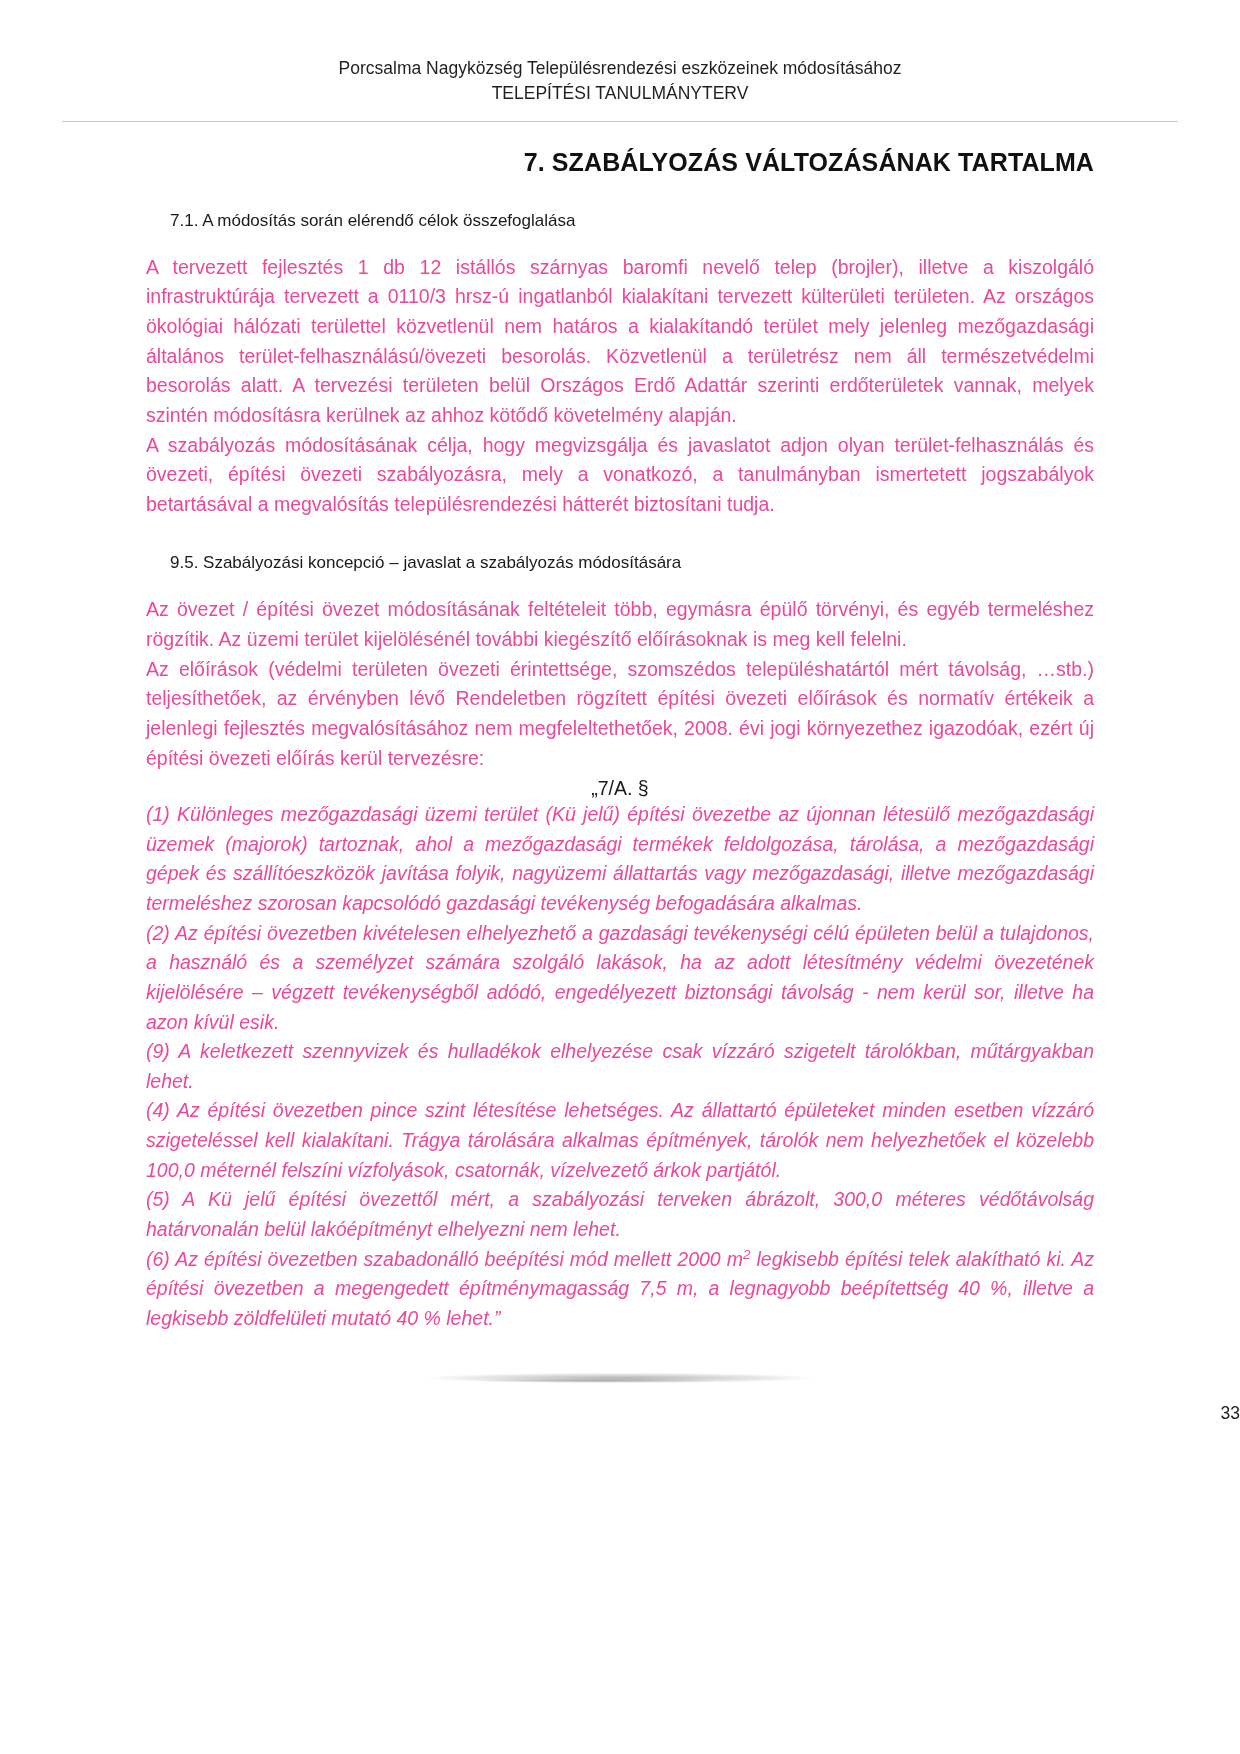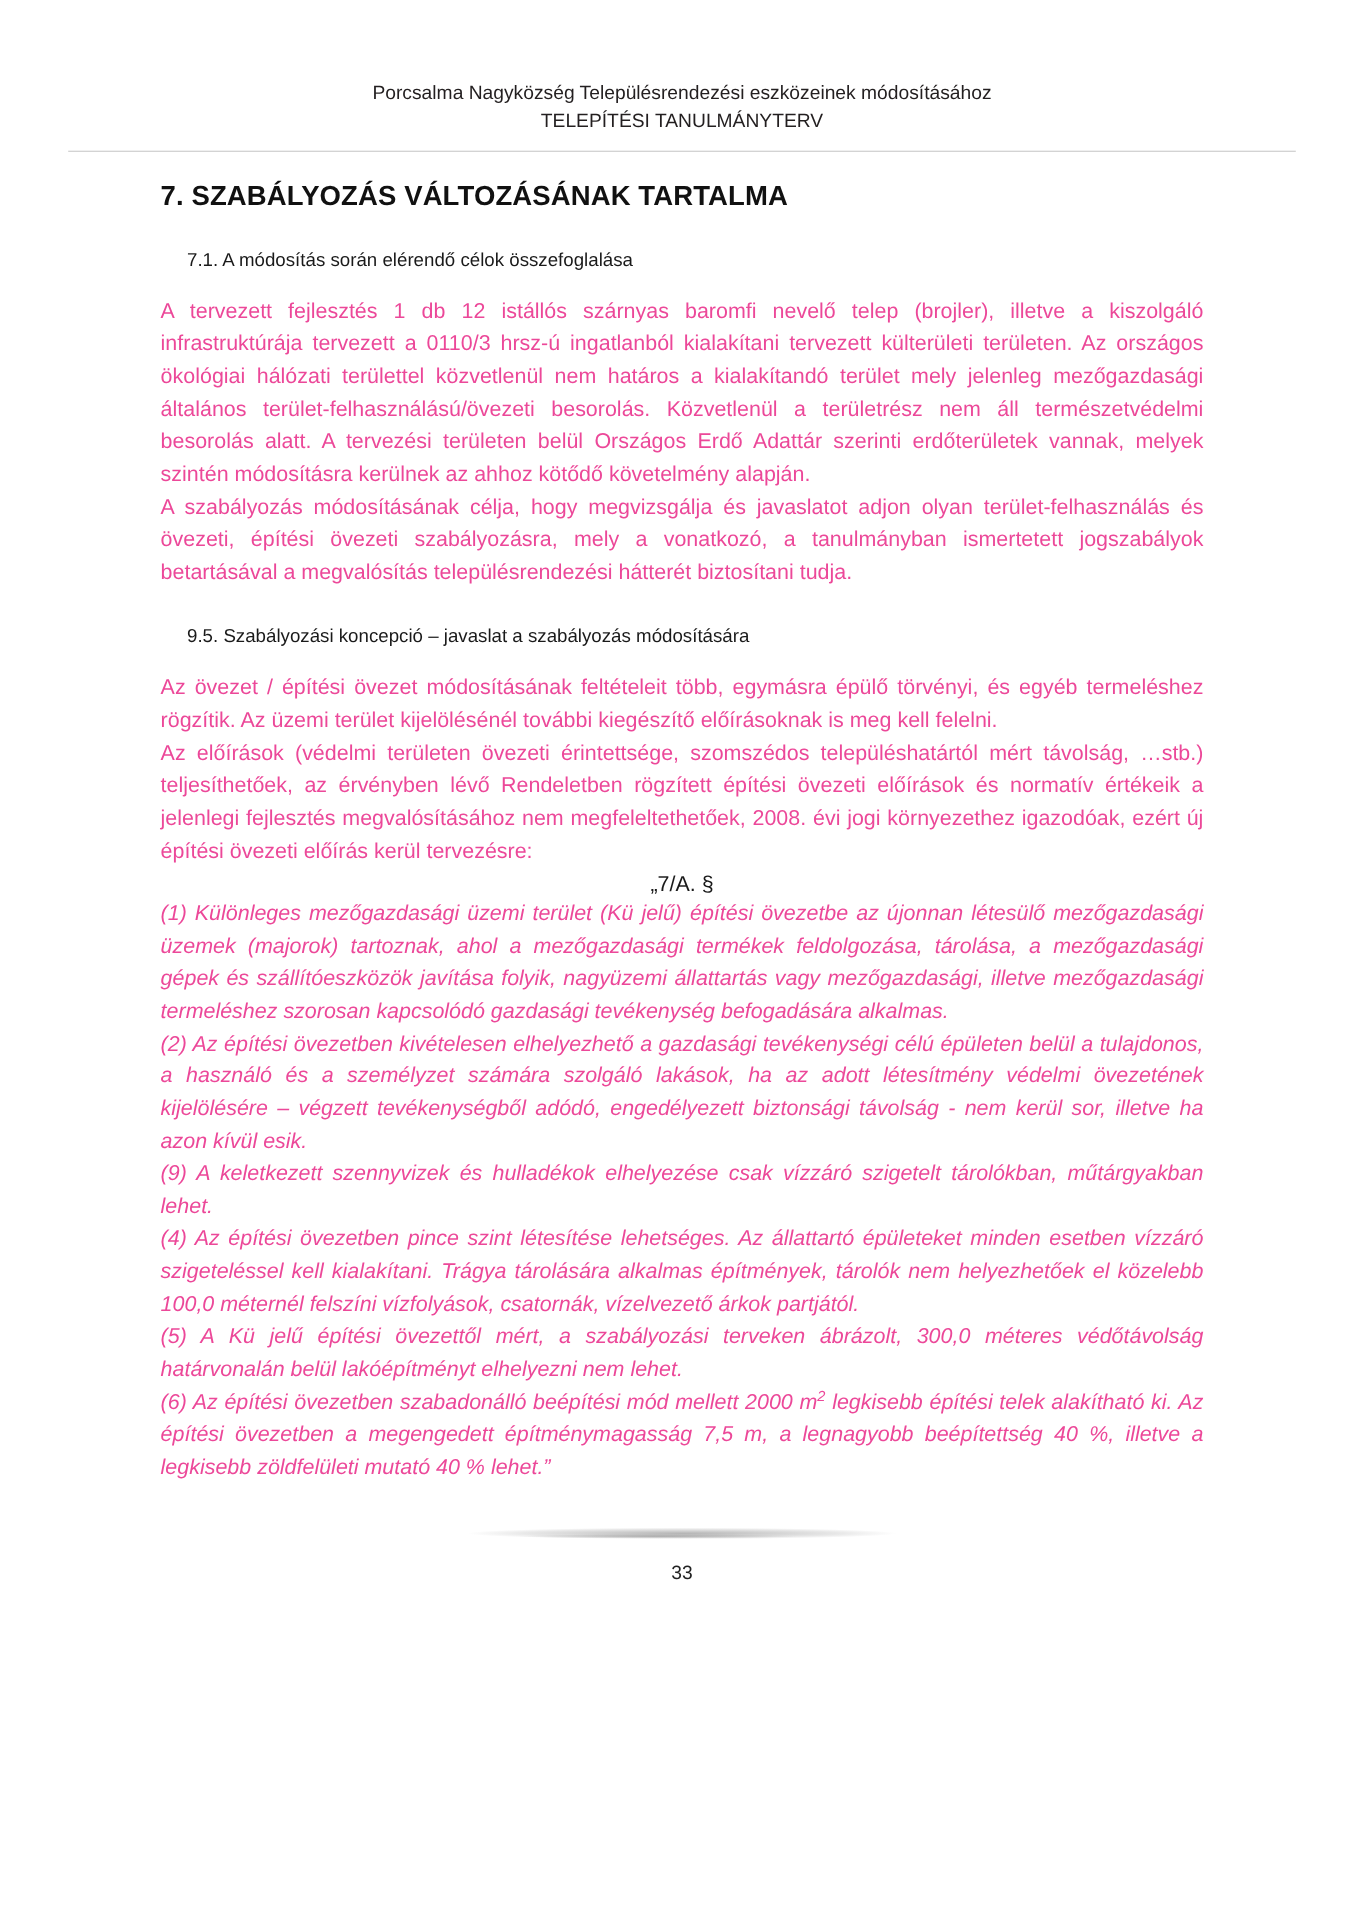--- a/index.html
+++ b/index.html
@@ -4,21 +4,21 @@
 <style>
   html, body {
     margin: 0;
     padding: 0;
     background: #ffffff;
   }
   .page {
     position: relative;
     width: 1240px;
     height: 1476px;
-    margin: 16px auto;
+    margin: 0 auto;
     background: #ffffff;
     font-family: "Liberation Sans", sans-serif;
     color: #1a1a1a;
     box-sizing: border-box;
   }
   .header {
     padding-top: 56px;
     text-align: center;
     font-size: 17.5px;
     line-height: 1.45;
@@ -34,20 +34,21 @@
   }
   .content {
     padding: 0 146px 0 146px;
   }
   h1.section-title {
     font-size: 25px;
     font-weight: bold;
     margin: 26px 0 0 0;
     letter-spacing: 0.1px;
     color: #111;
+    text-align: right;
   }
   h2.sub-title {
     font-size: 17px;
     font-weight: normal;
     margin: 34px 0 0 24px;
     color: #1a1a1a;
   }
   p.body {
     font-size: 19.5px;
     line-height: 1.52;
@@ -75,21 +76,21 @@
   sup {
     font-size: 0.68em;
     vertical-align: super;
     line-height: 0;
   }
   .footer {
     position: absolute;
     left: 0;
     right: 0;
     bottom: 52px;
-    text-align: center;
+    text-align: right;
   }
   .footer-swoosh {
     width: 560px;
     height: 22px;
     margin: 0 auto 14px auto;
     background:
       radial-gradient(ellipse 260px 7px at 50% 50%, rgba(120,120,120,0.55) 0%, rgba(150,150,150,0.22) 55%, rgba(255,255,255,0) 75%),
       radial-gradient(ellipse 180px 3px at 46% 62%, rgba(110,110,110,0.45) 0%, rgba(255,255,255,0) 70%);
   }
   .footer-page {

